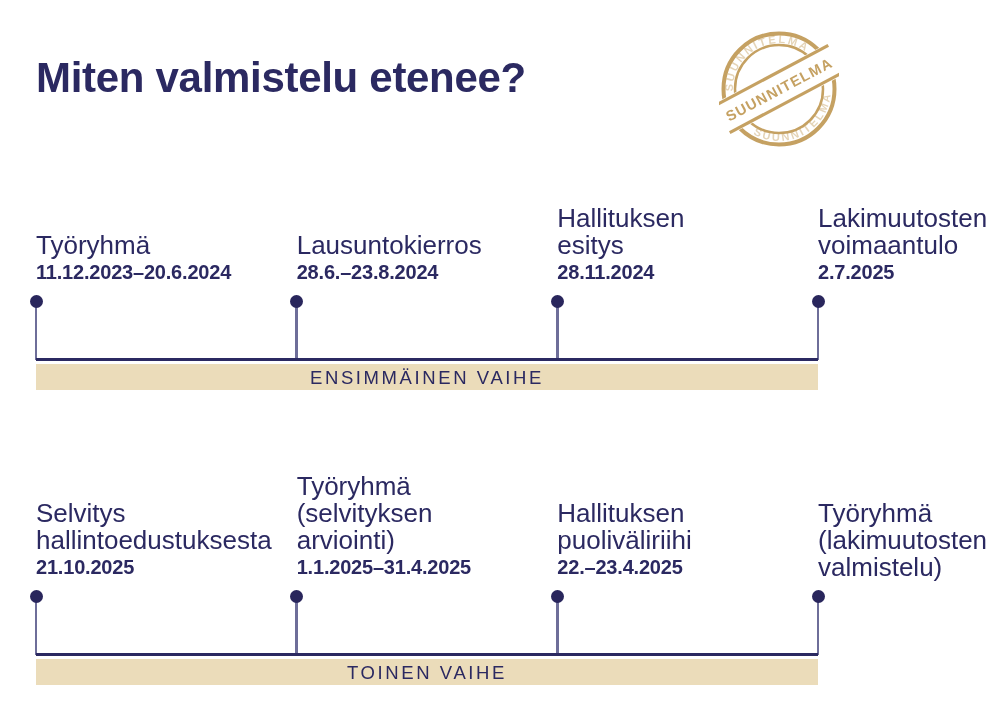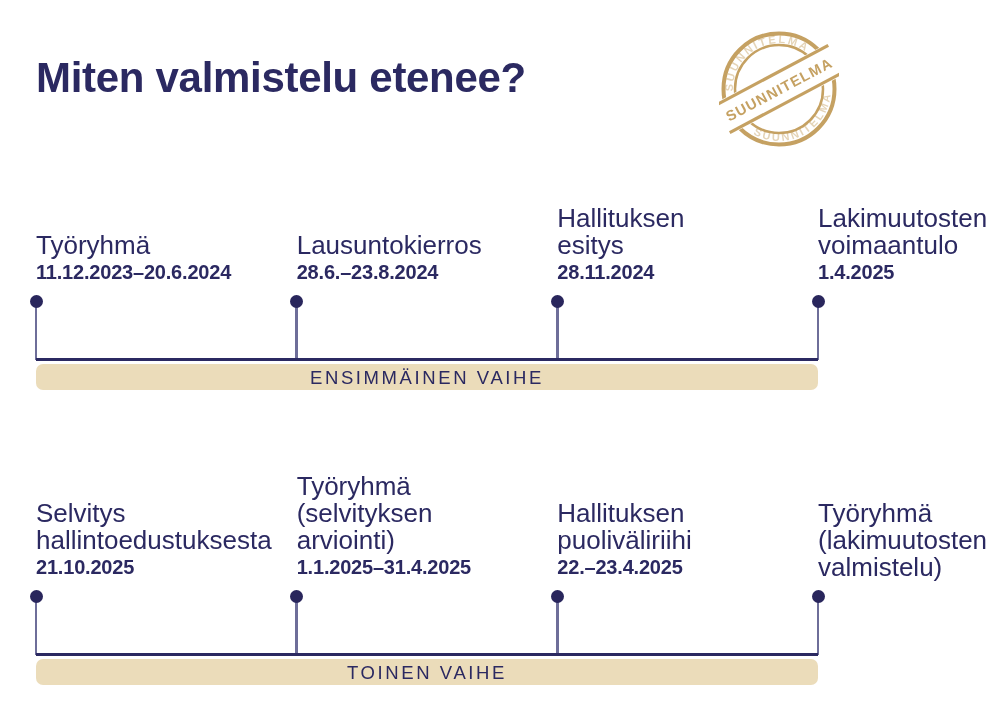--- a/index.html
+++ b/index.html
@@ -29,21 +29,21 @@
 
   
   .timeline{position:absolute;left:36px;width:782px;}
   .timeline.t1{top:205px;height:185px;}
   .timeline.t2{top:468px;height:217px;}
 
   .tl-bar{
     position:absolute;left:0;right:0;bottom:0;height:26px;
     background:var(--beige);
     text-align:center;line-height:27px;
-    font-size:18.5px;letter-spacing:2.6px;font-weight:500;color:var(--navy);border-radius:7px;
+    font-size:18.5px;letter-spacing:2.6px;font-weight:500;color:var(--navy);
   }
   .tl-line{position:absolute;left:0;right:0;bottom:29px;height:3px;background:var(--navy);}
 
   .milestone{position:absolute;top:0;bottom:0;width:0;}
   .milestone.m0{left:0;}
   .milestone.m1{left:260.7px;}
   .milestone.m2{left:521.3px;}
   .milestone.m3{left:782px;}
 
   .stem{position:absolute;left:-1.25px;bottom:30px;width:2.5px;height:59px;background:var(--stem);}
@@ -111,21 +111,21 @@
         <div class="ms-date">28.11.2024</div>
       </div>
       <div class="stem"></div>
       <div class="dot"></div>
     </div>
 
     <div class="milestone m3">
       <div class="ms-label">
         <div class="ms-title">Lakimuutosten
 voimaantulo</div>
-        <div class="ms-date">1.4.2025</div>
+        <div class="ms-date">2.7.2025</div>
       </div>
       <div class="stem"></div>
       <div class="dot"></div>
     </div>
 
     <div class="tl-line"></div>
     <div class="tl-bar">ENSIMMÄINEN VAIHE</div>
   </div>
 
   <div class="timeline t2">

